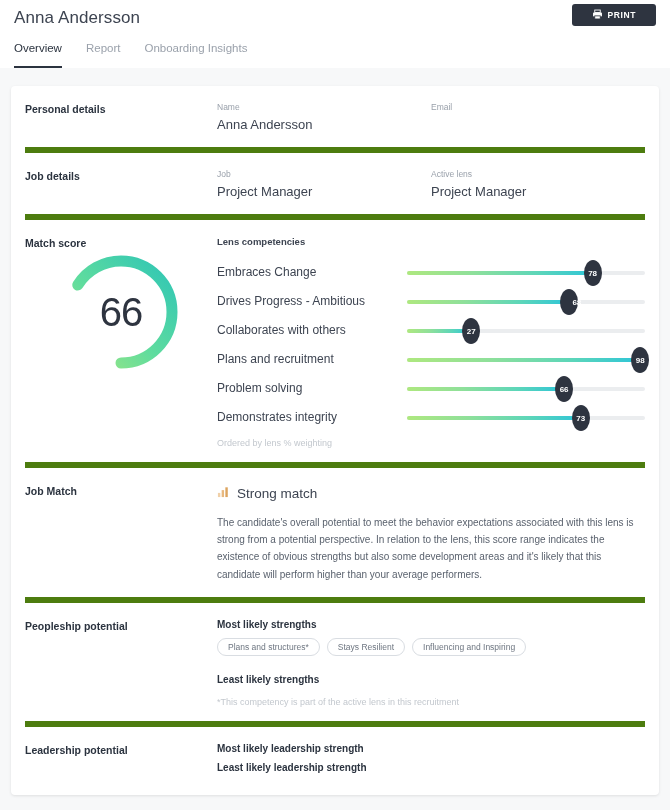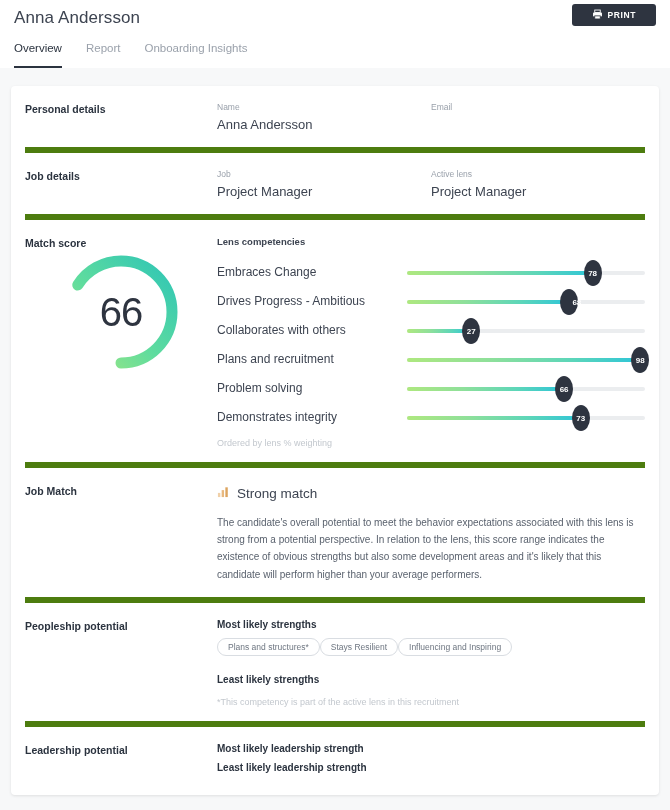--- a/index.html
+++ b/index.html
@@ -208,20 +208,21 @@
 
   
   .chip-heading {
     font-size: 10px;
     font-weight: bold;
     color: #2b333f;
     margin-bottom: 8px;
   }
   .chip-row {
     display: flex;
+    gap: 7px;
     flex-wrap: wrap;
     margin-bottom: 18px;
   }
   .chip {
     border: 1px solid #d9dde2;
     border-radius: 11px;
     padding: 3px 10px;
     font-size: 8.5px;
     color: #6e7681;
     white-space: nowrap;

